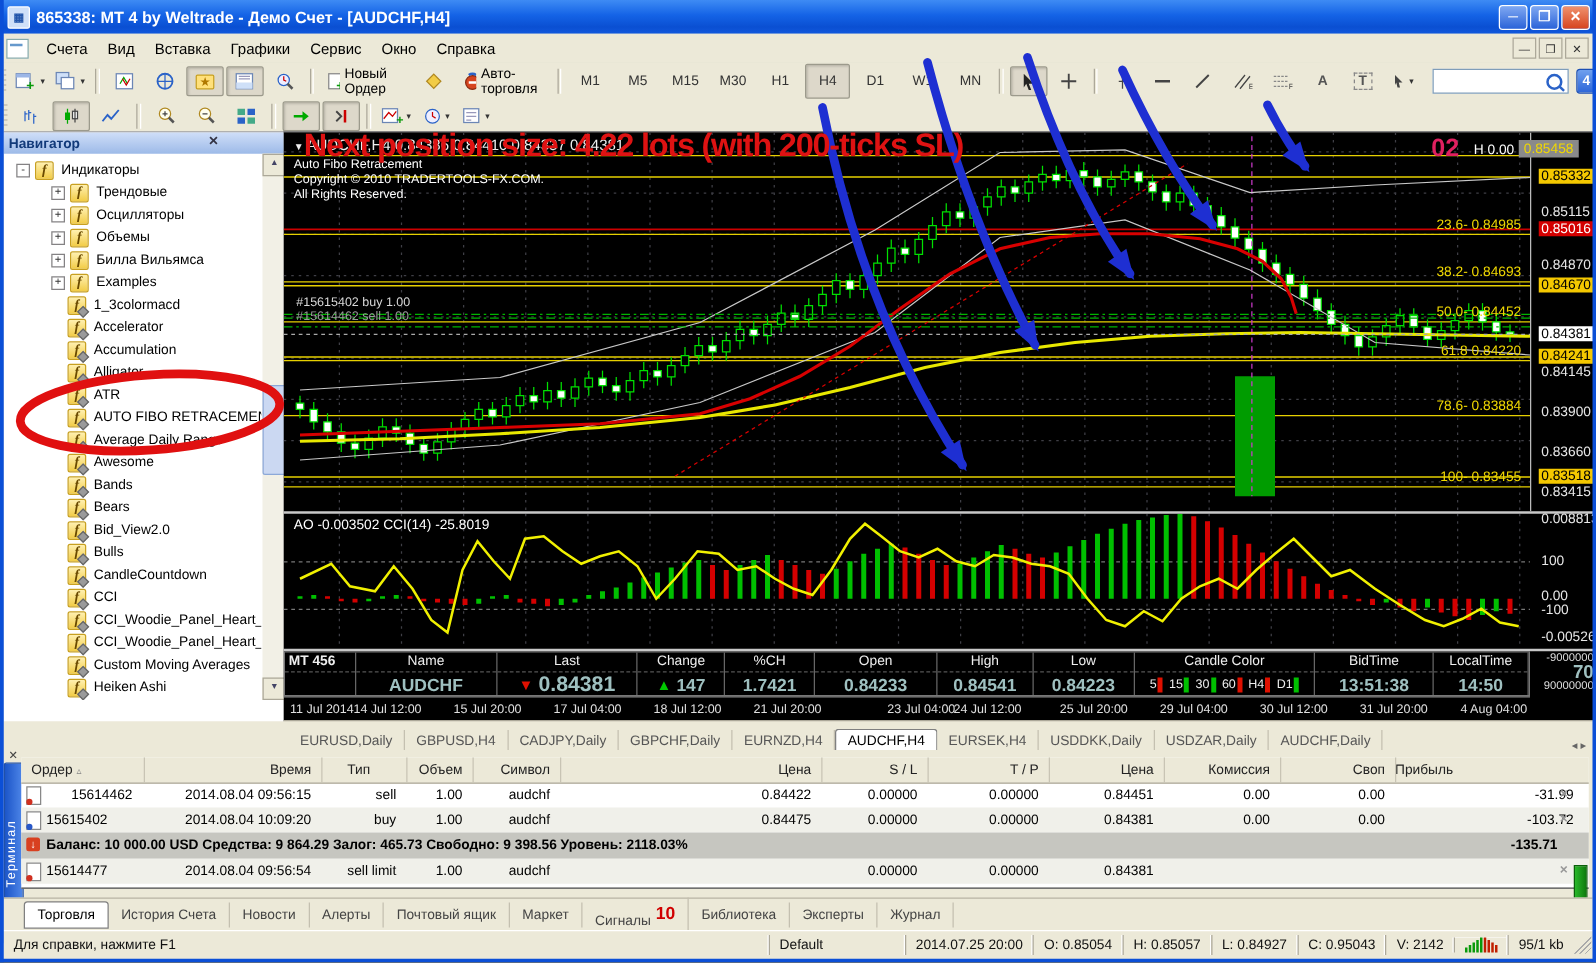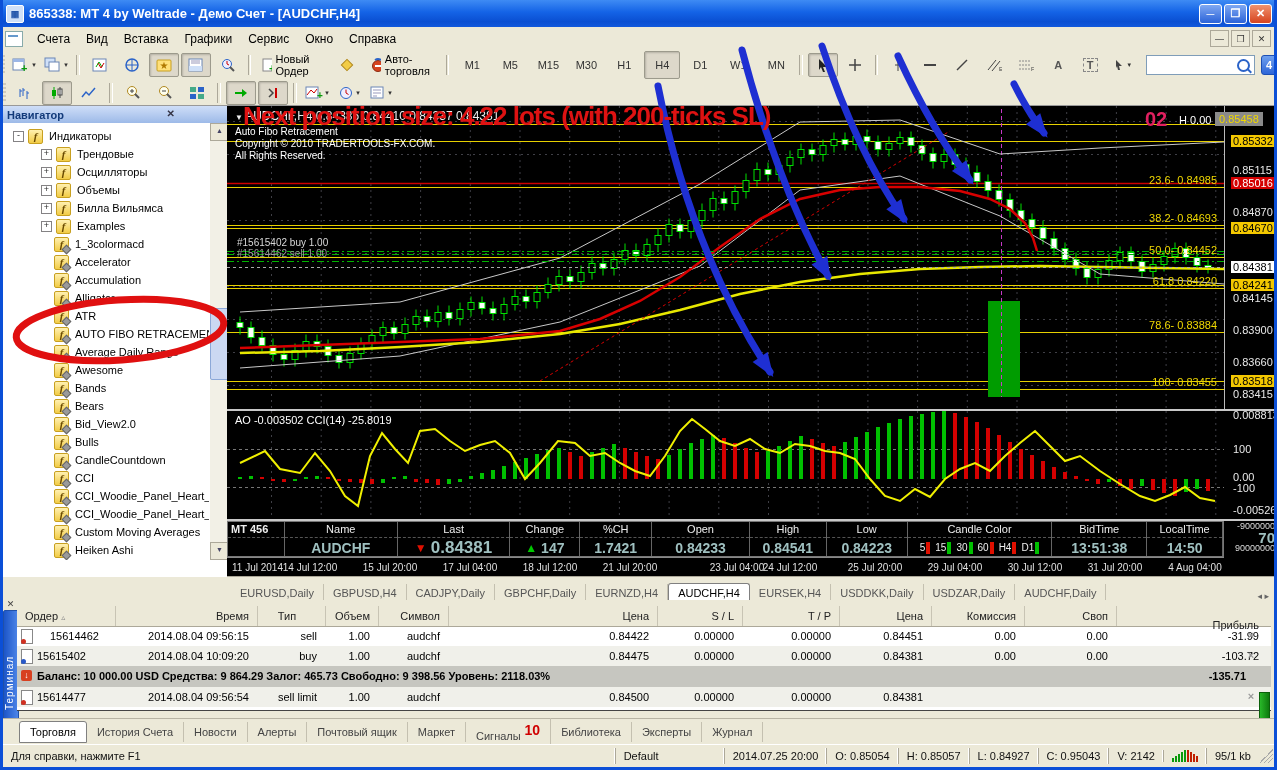--- a/index.html
+++ b/index.html
@@ -1071,27 +1071,27 @@
         <span class="tcell" style="left: 640px; width: 85px; text-align: right; padding-right: 8px;">S / L</span>
         <span class="colline" style="left: 640px;"></span>
         <span class="tcell" style="left: 725px; width: 97px; text-align: right; padding-right: 8px;">T / P</span>
         <span class="colline" style="left: 725px;"></span>
         <span class="tcell" style="left: 822px; width: 92px; text-align: right; padding-right: 8px;">Цена</span>
         <span class="colline" style="left: 822px;"></span>
         <span class="tcell" style="left: 914px; width: 93px; text-align: right; padding-right: 8px;">Комиссия</span>
         <span class="colline" style="left: 914px;"></span>
         <span class="tcell" style="left: 1007px; width: 92px; text-align: right; padding-right: 8px;">Своп</span>
         <span class="colline" style="left: 1007px;"></span>
-        <span class="tcell" style="left: 1099px; width: 151px; text-align: right; padding-right: 8px; margin-top: 9px;">Прибыль</span>
+        <span class="tcell" style="left: 1099px; width: 151px; text-align: left; padding-right: 8px;">Прибыль</span>
         <span class="colline" style="left: 1099px;"></span>
       </div>
     <div id="termrows">
         <div class="trowt" style="top: 20px; height: 20px;">
           <span class="docico red"></span>
-          <span class="tcell" style="left: 1px; width: 98px; padding-left: 32px;">15614462</span>
+          <span class="tcell" style="left: 8px; width: 98px; padding-left: 32px;">15614462</span>
           <span class="tcell" style="left: 98px; width: 142px; text-align: right; padding-right: 8px;">2014.08.04 09:56:15</span>
           <span class="tcell" style="left: 240px; width: 68px; text-align: right; padding-right: 8px;">sell</span>
           <span class="tcell" style="left: 308px; width: 53px; text-align: right; padding-right: 8px;">1.00</span>
           <span class="tcell" style="left: 361px; width: 70px; text-align: right; padding-right: 8px;">audchf</span>
           <span class="tcell" style="left: 431px; width: 209px; text-align: right; padding-right: 8px;">0.84422</span>
           <span class="tcell" style="left: 640px; width: 85px; text-align: right; padding-right: 8px;">0.00000</span>
           <span class="tcell" style="left: 725px; width: 97px; text-align: right; padding-right: 8px;">0.00000</span>
           <span class="tcell" style="left: 822px; width: 92px; text-align: right; padding-right: 8px;">0.84451</span>
           <span class="tcell" style="left: 914px; width: 93px; text-align: right; padding-right: 8px;">0.00</span>
           <span class="tcell" style="left: 1007px; width: 92px; text-align: right; padding-right: 8px;">0.00</span>
@@ -1119,21 +1119,20 @@
           <span class="tcell" style="left: 20px; width: 1000px; font-weight: bold;">Баланс: 10 000.00 USD  Средства: 9 864.29  Залог: 465.73  Свободно: 9 398.56  Уровень: 2118.03%</span>
           <span class="tcell" style="left: 1099px; width: 130px; text-align: right; font-weight: bold;">-135.71</span>
         </div>
         <div class="trowt row-alt" style="top: 81px; height: 20px;">
           <span class="docico red"></span>
           <span class="tcell" style="left: 0px; width: 98px; padding-left: 20px;">15614477</span>
           <span class="tcell" style="left: 98px; width: 142px; text-align: right; padding-right: 8px;">2014.08.04 09:56:54</span>
           <span class="tcell" style="left: 240px; width: 68px; text-align: right; padding-right: 8px;">sell limit</span>
           <span class="tcell" style="left: 308px; width: 53px; text-align: right; padding-right: 8px;">1.00</span>
           <span class="tcell" style="left: 361px; width: 70px; text-align: right; padding-right: 8px;">audchf</span>
-          <span class="tcell" style="left: 431px; width: 209px; text-align: right; padding-right: 8px;">0.84500</span>
           <span class="tcell" style="left: 640px; width: 85px; text-align: right; padding-right: 8px;">0.00000</span>
           <span class="tcell" style="left: 725px; width: 97px; text-align: right; padding-right: 8px;">0.00000</span>
           <span class="tcell" style="left: 822px; width: 92px; text-align: right; padding-right: 8px;">0.84381</span>
           <span class="tcell" style="left: 914px; width: 93px; text-align: right; padding-right: 8px;"></span>
           <span class="tcell" style="left: 1007px; width: 92px; text-align: right; padding-right: 8px;"></span>
           <span class="tcell" style="left: 1099px; width: 151px; text-align: right; padding-right: 8px;"></span>
           <span class="rowx">×</span>
         </div>
       </div>
   </div>

